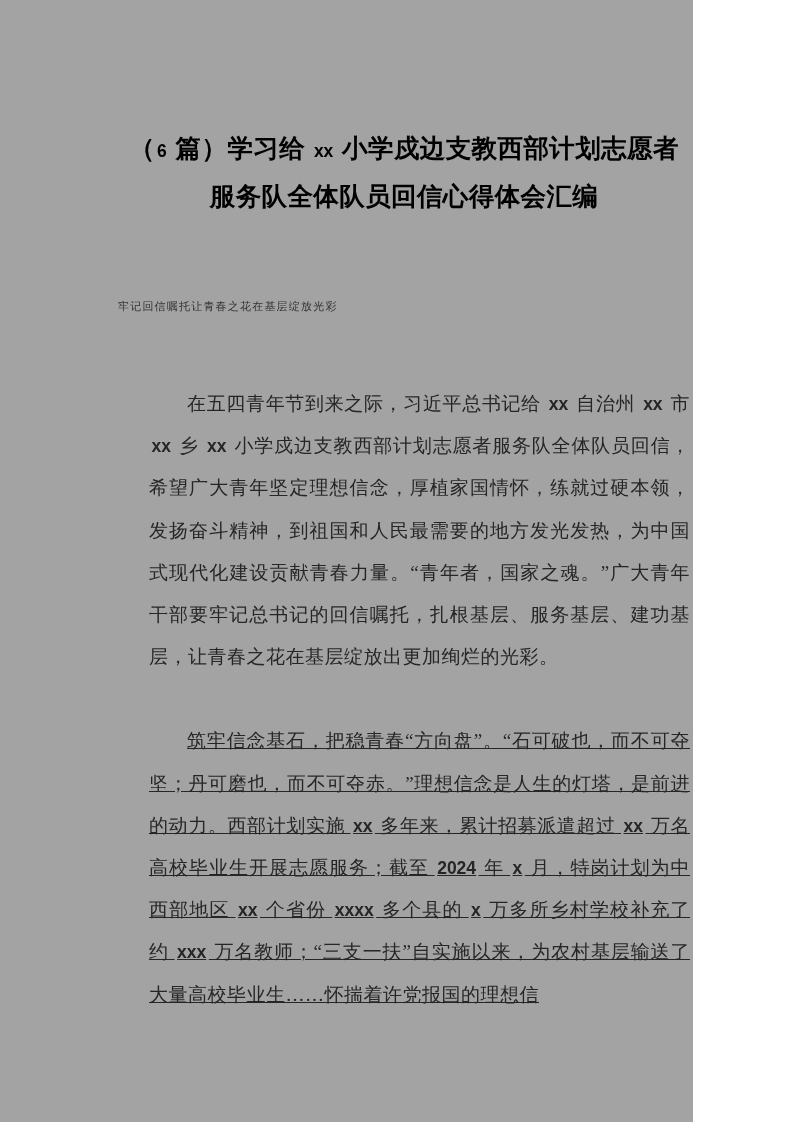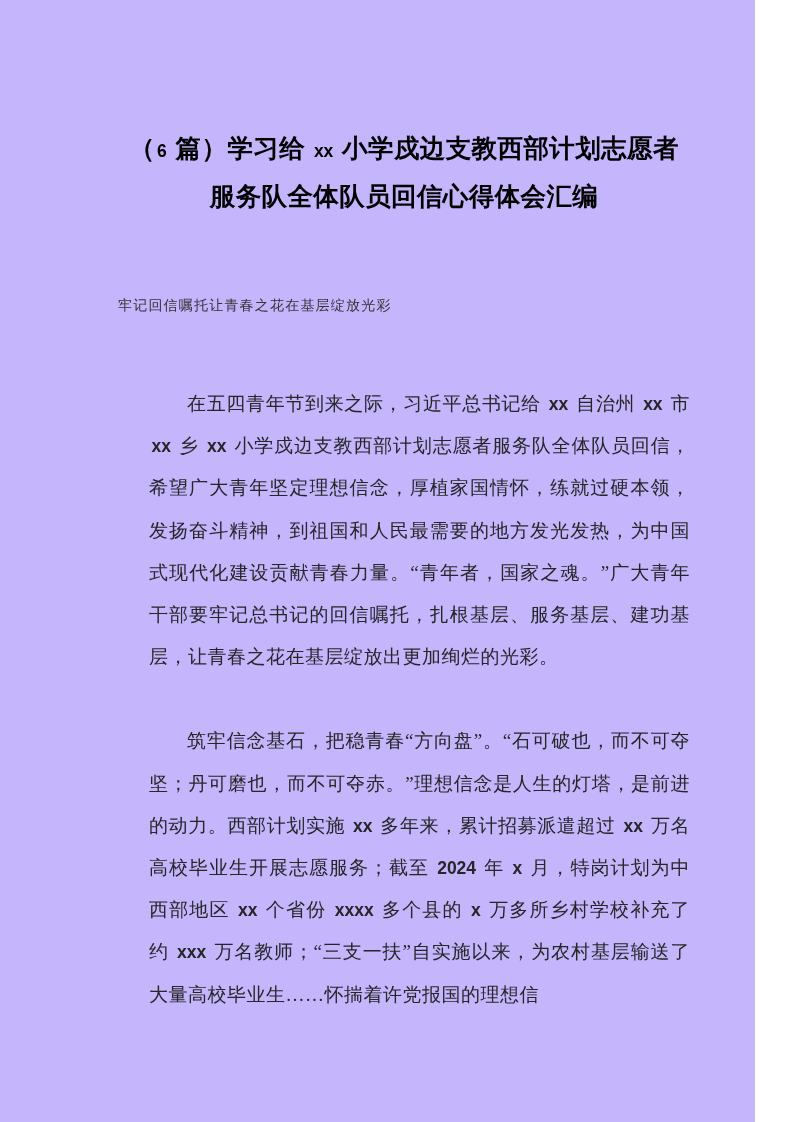--- a/index.html
+++ b/index.html
@@ -10,25 +10,25 @@
   body {
     width: 793px;
     height: 1122px;
     font-family: "Liberation Serif", "DejaVu Serif", serif;
     color: #1a1a1a;
     overflow: hidden;
     position: relative;
   }
 
   .page {
-    width: 755px;
+    width: 693px;
     height: 1122px;
     box-sizing: border-box;
     padding: 0;
-    background: #c4b5fd;
+    background: #a3a3a3;
     position: relative;
   }
 
   .content {
     position: absolute;
     left: 118px;
     top: 0;
     width: 572px;
   }
 
@@ -48,21 +48,21 @@
     font-family: "Liberation Sans", "DejaVu Sans", sans-serif;
     font-weight: bold;
     letter-spacing: 0;
     padding: 0 2px;
   }
 
   
   .subtitle {
     margin: 0;
     padding-top: 72px;
-    font-size: 14px;
+    font-size: 11px;
     font-weight: normal;
     line-height: 28px;
     text-align: left;
     letter-spacing: 1.2px;
     color: #333333;
   }
 
   
   .body-block {
     padding-top: 63px;
@@ -74,20 +74,21 @@
     line-height: 42.2px;
     text-align: justify;
     text-justify: inter-ideograph;
     text-indent: 38px;
     letter-spacing: 0.5px;
     color: #262626;
     word-break: break-all;
   }
   p.para:last-child {
     margin-bottom: 0;
+    text-decoration: underline;
   }
   
   .lat {
     font-family: "Liberation Sans", "DejaVu Sans", sans-serif;
     font-weight: bold;
     letter-spacing: 0;
     padding: 0 2.5px;
     font-size: 17.5px;
   }
 </style>

